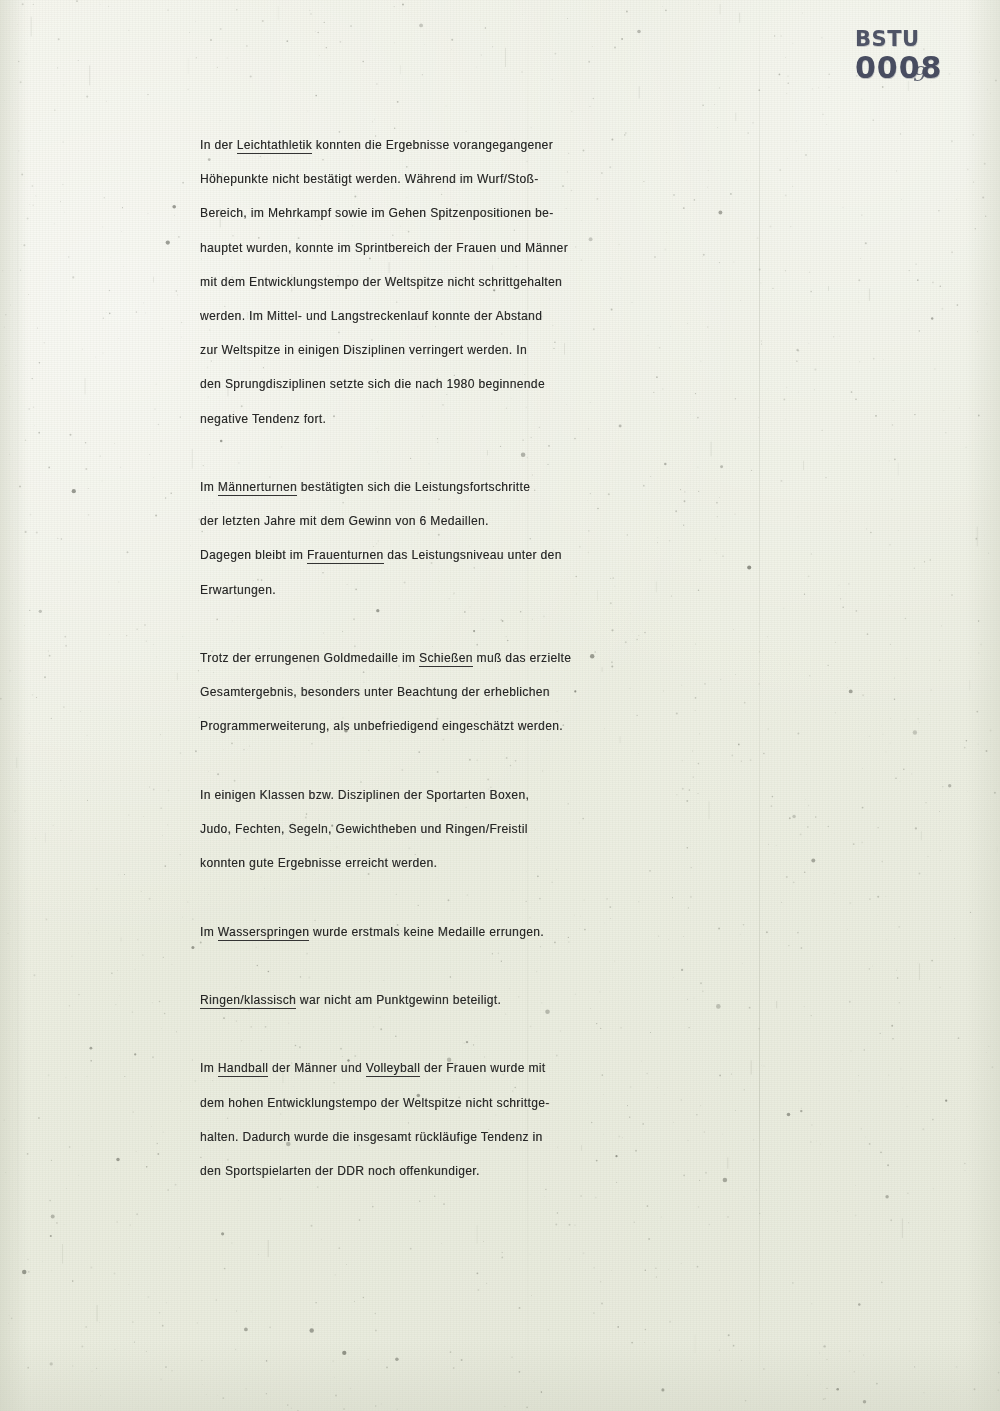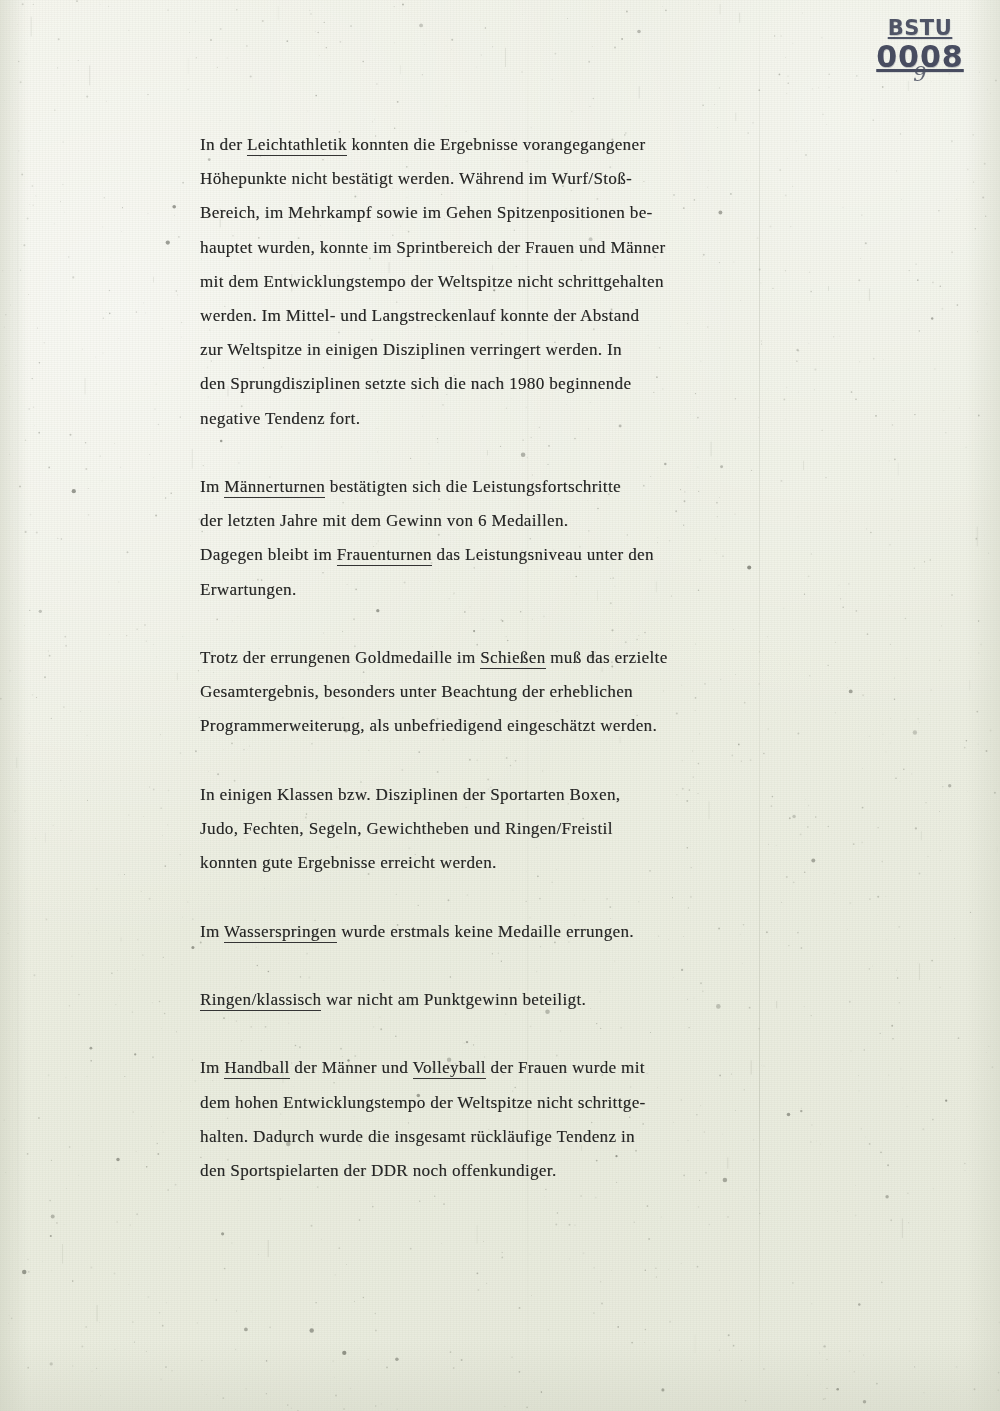--- a/index.html
+++ b/index.html
@@ -61,27 +61,25 @@
   }
   .edge-shade-bottom {
     position: absolute; left: 0; right: 0; bottom: 0; height: 70px;
     background: linear-gradient(0deg, rgba(206,209,193,0.40) 0%, rgba(206,209,193,0) 100%);
     pointer-events: none;
   }
 
   
   #stamp {
     position: absolute;
-    top: 18px;
+    top: 29px;
     left: 855px;
     width: 130px;
-    text-align: center;
     color: #3a3f55;
     line-height: 1;
-    text-decoration: underline;
   }
   #stamp .stamp-agency {
     font-family: "DejaVu Sans", sans-serif;
     font-weight: 700;
     font-size: 21px;
     letter-spacing: 0.5px;
     opacity: 0.88;
     text-shadow: 0.5px 0.5px 0 rgba(58,63,85,0.25);
   }
   #stamp .stamp-number {
@@ -106,22 +104,22 @@
     opacity: 0.85;
   }
 
   
   #body-text {
     position: absolute;
     left: 200px;
     top: 128px;
     width: 790px;
     color: #262626;
-    font-family: Liberation Serif, serif;
-    font-size: 17px;
+    font-family: Liberation Sans, sans-serif;
+    font-size: 12px;
     line-height: 34.2px;
     letter-spacing: 0.38px;
     white-space: pre-wrap;
     text-shadow: 0.35px 0.2px 0.4px rgba(60,62,54,0.45);
   }
   #body-text .para { margin: 0 0 34.2px 0; }
   #body-text .para:last-child { margin-bottom: 16px; }
   #body-text .line { display: block; }
   #body-text u {
     text-decoration: none;

